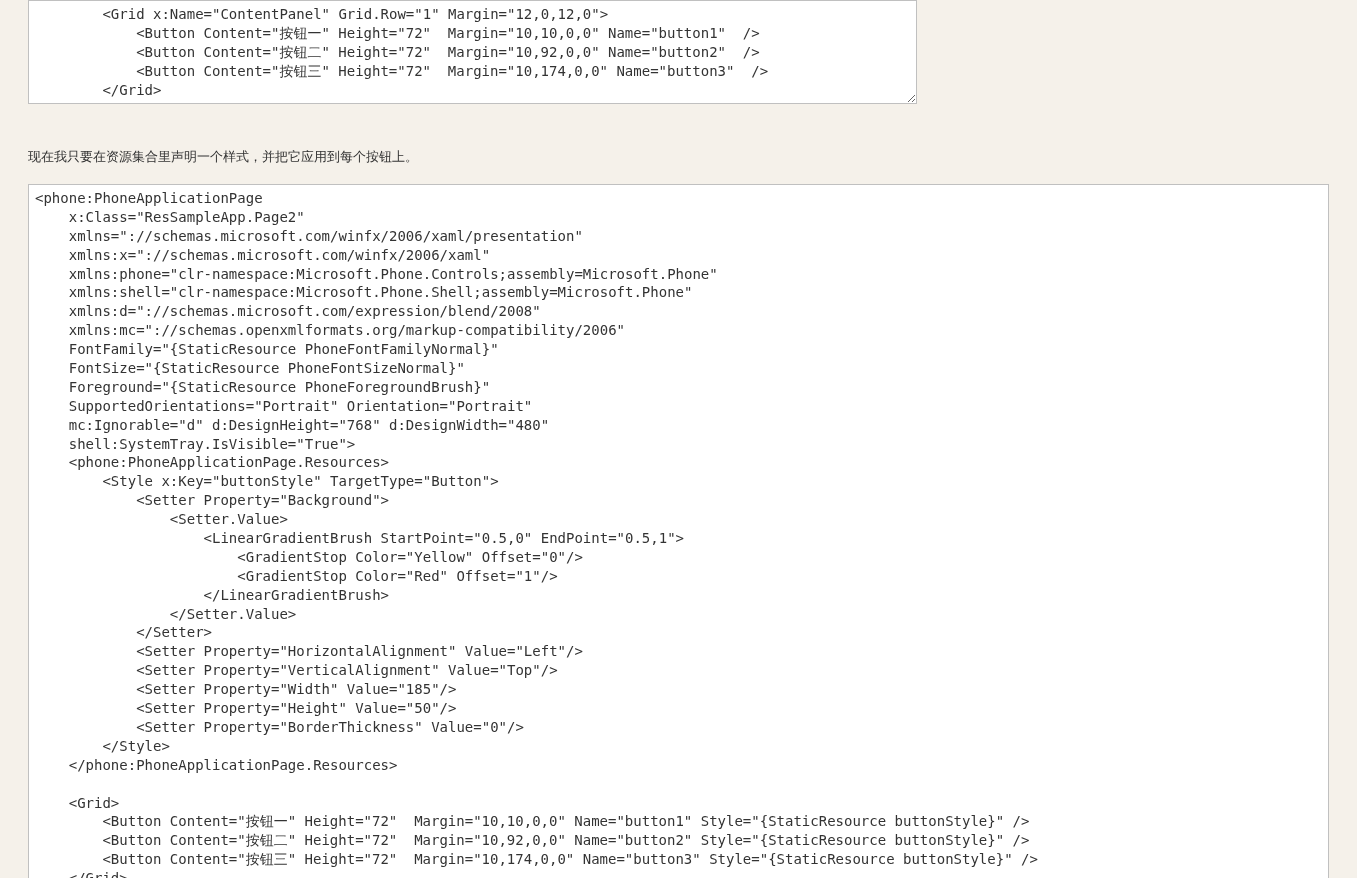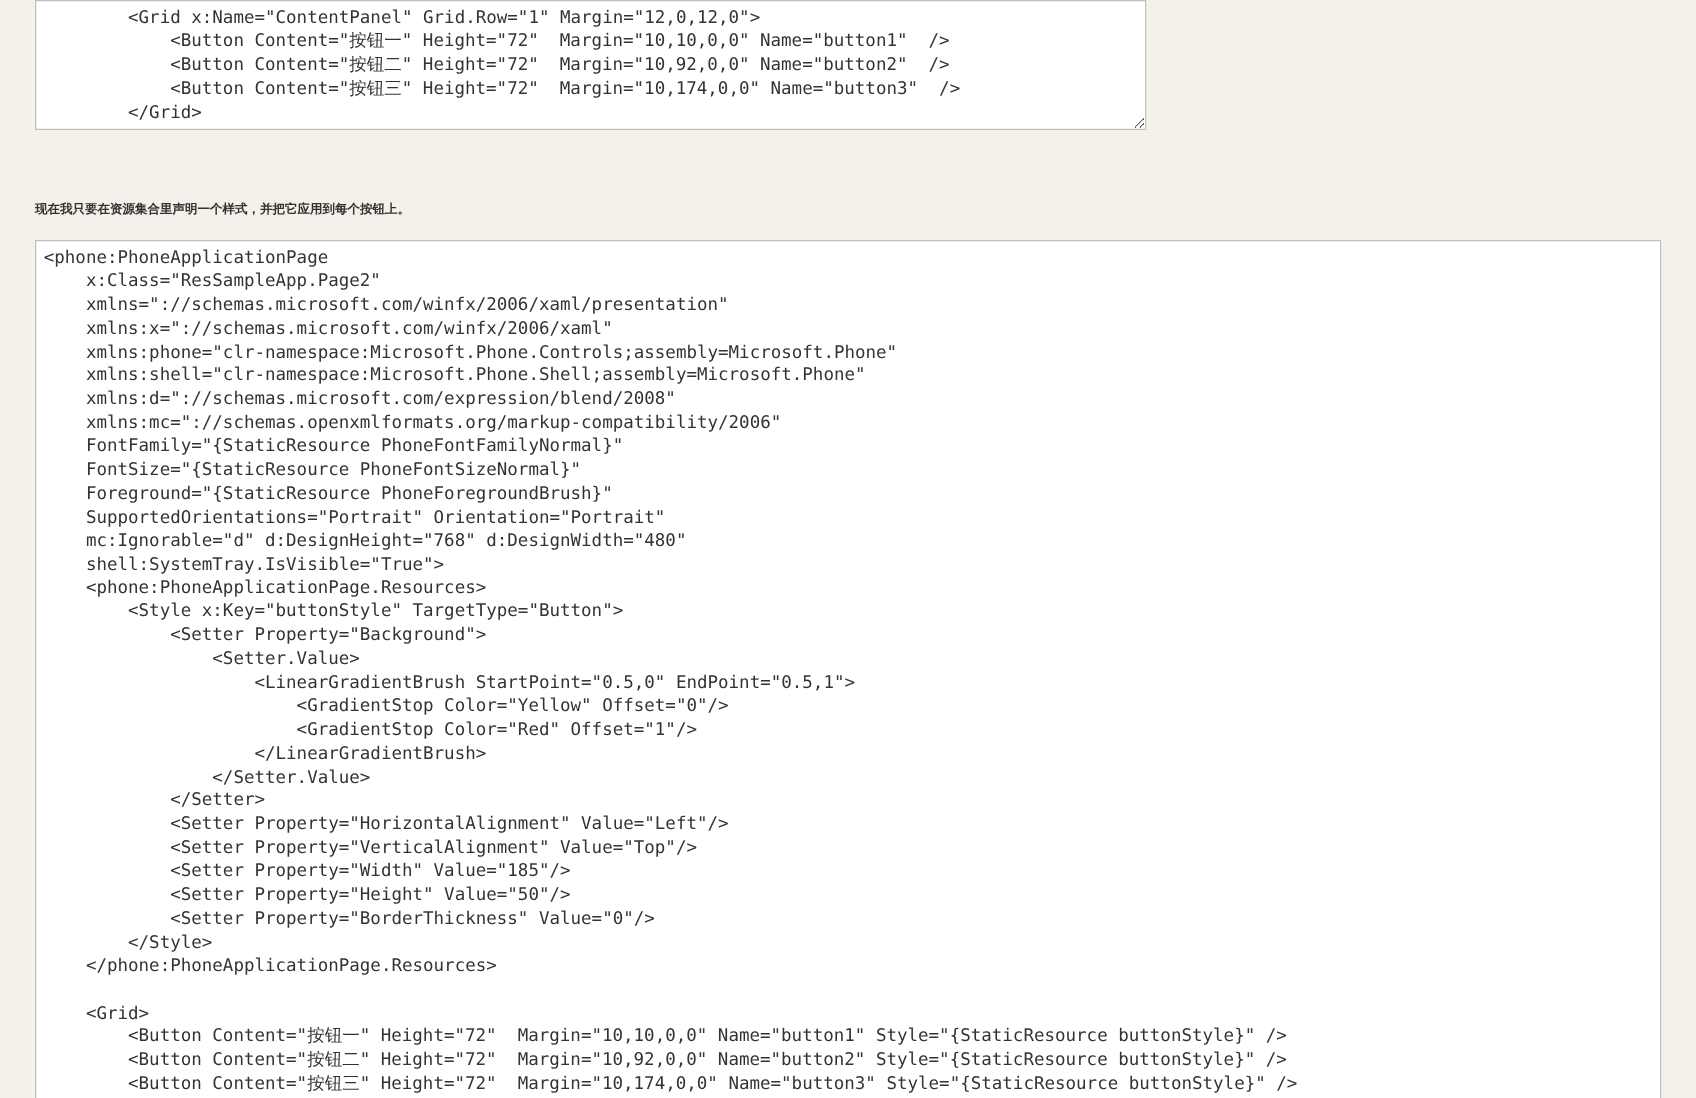--- a/index.html
+++ b/index.html
@@ -23,24 +23,23 @@
       line-height: 1.35;
       color: #333333;
       white-space: pre;
       overflow: auto;
       position: relative;
     }
     .code-box.resizable {
       resize: both;
     }
     .desc-text {
-      margin: 56px 0 18px 0;
+      margin: 44px 0 18px 0;
       color: #323232;
-      font-size: 10px;
-      font-weight: bold;
+      font-size: 13px;
     }
   </style>
 </head>
 <body>
 
 <div class="container">
 
   <pre class="code-box resizable" style="width:875px;height:94px;">        &lt;Grid x:Name="ContentPanel" Grid.Row="1" Margin="12,0,12,0"&gt;
             &lt;Button Content="按钮一" Height="72"  Margin="10,10,0,0" Name="button1"  /&gt;
             &lt;Button Content="按钮二" Height="72"  Margin="10,92,0,0" Name="button2"  /&gt;

